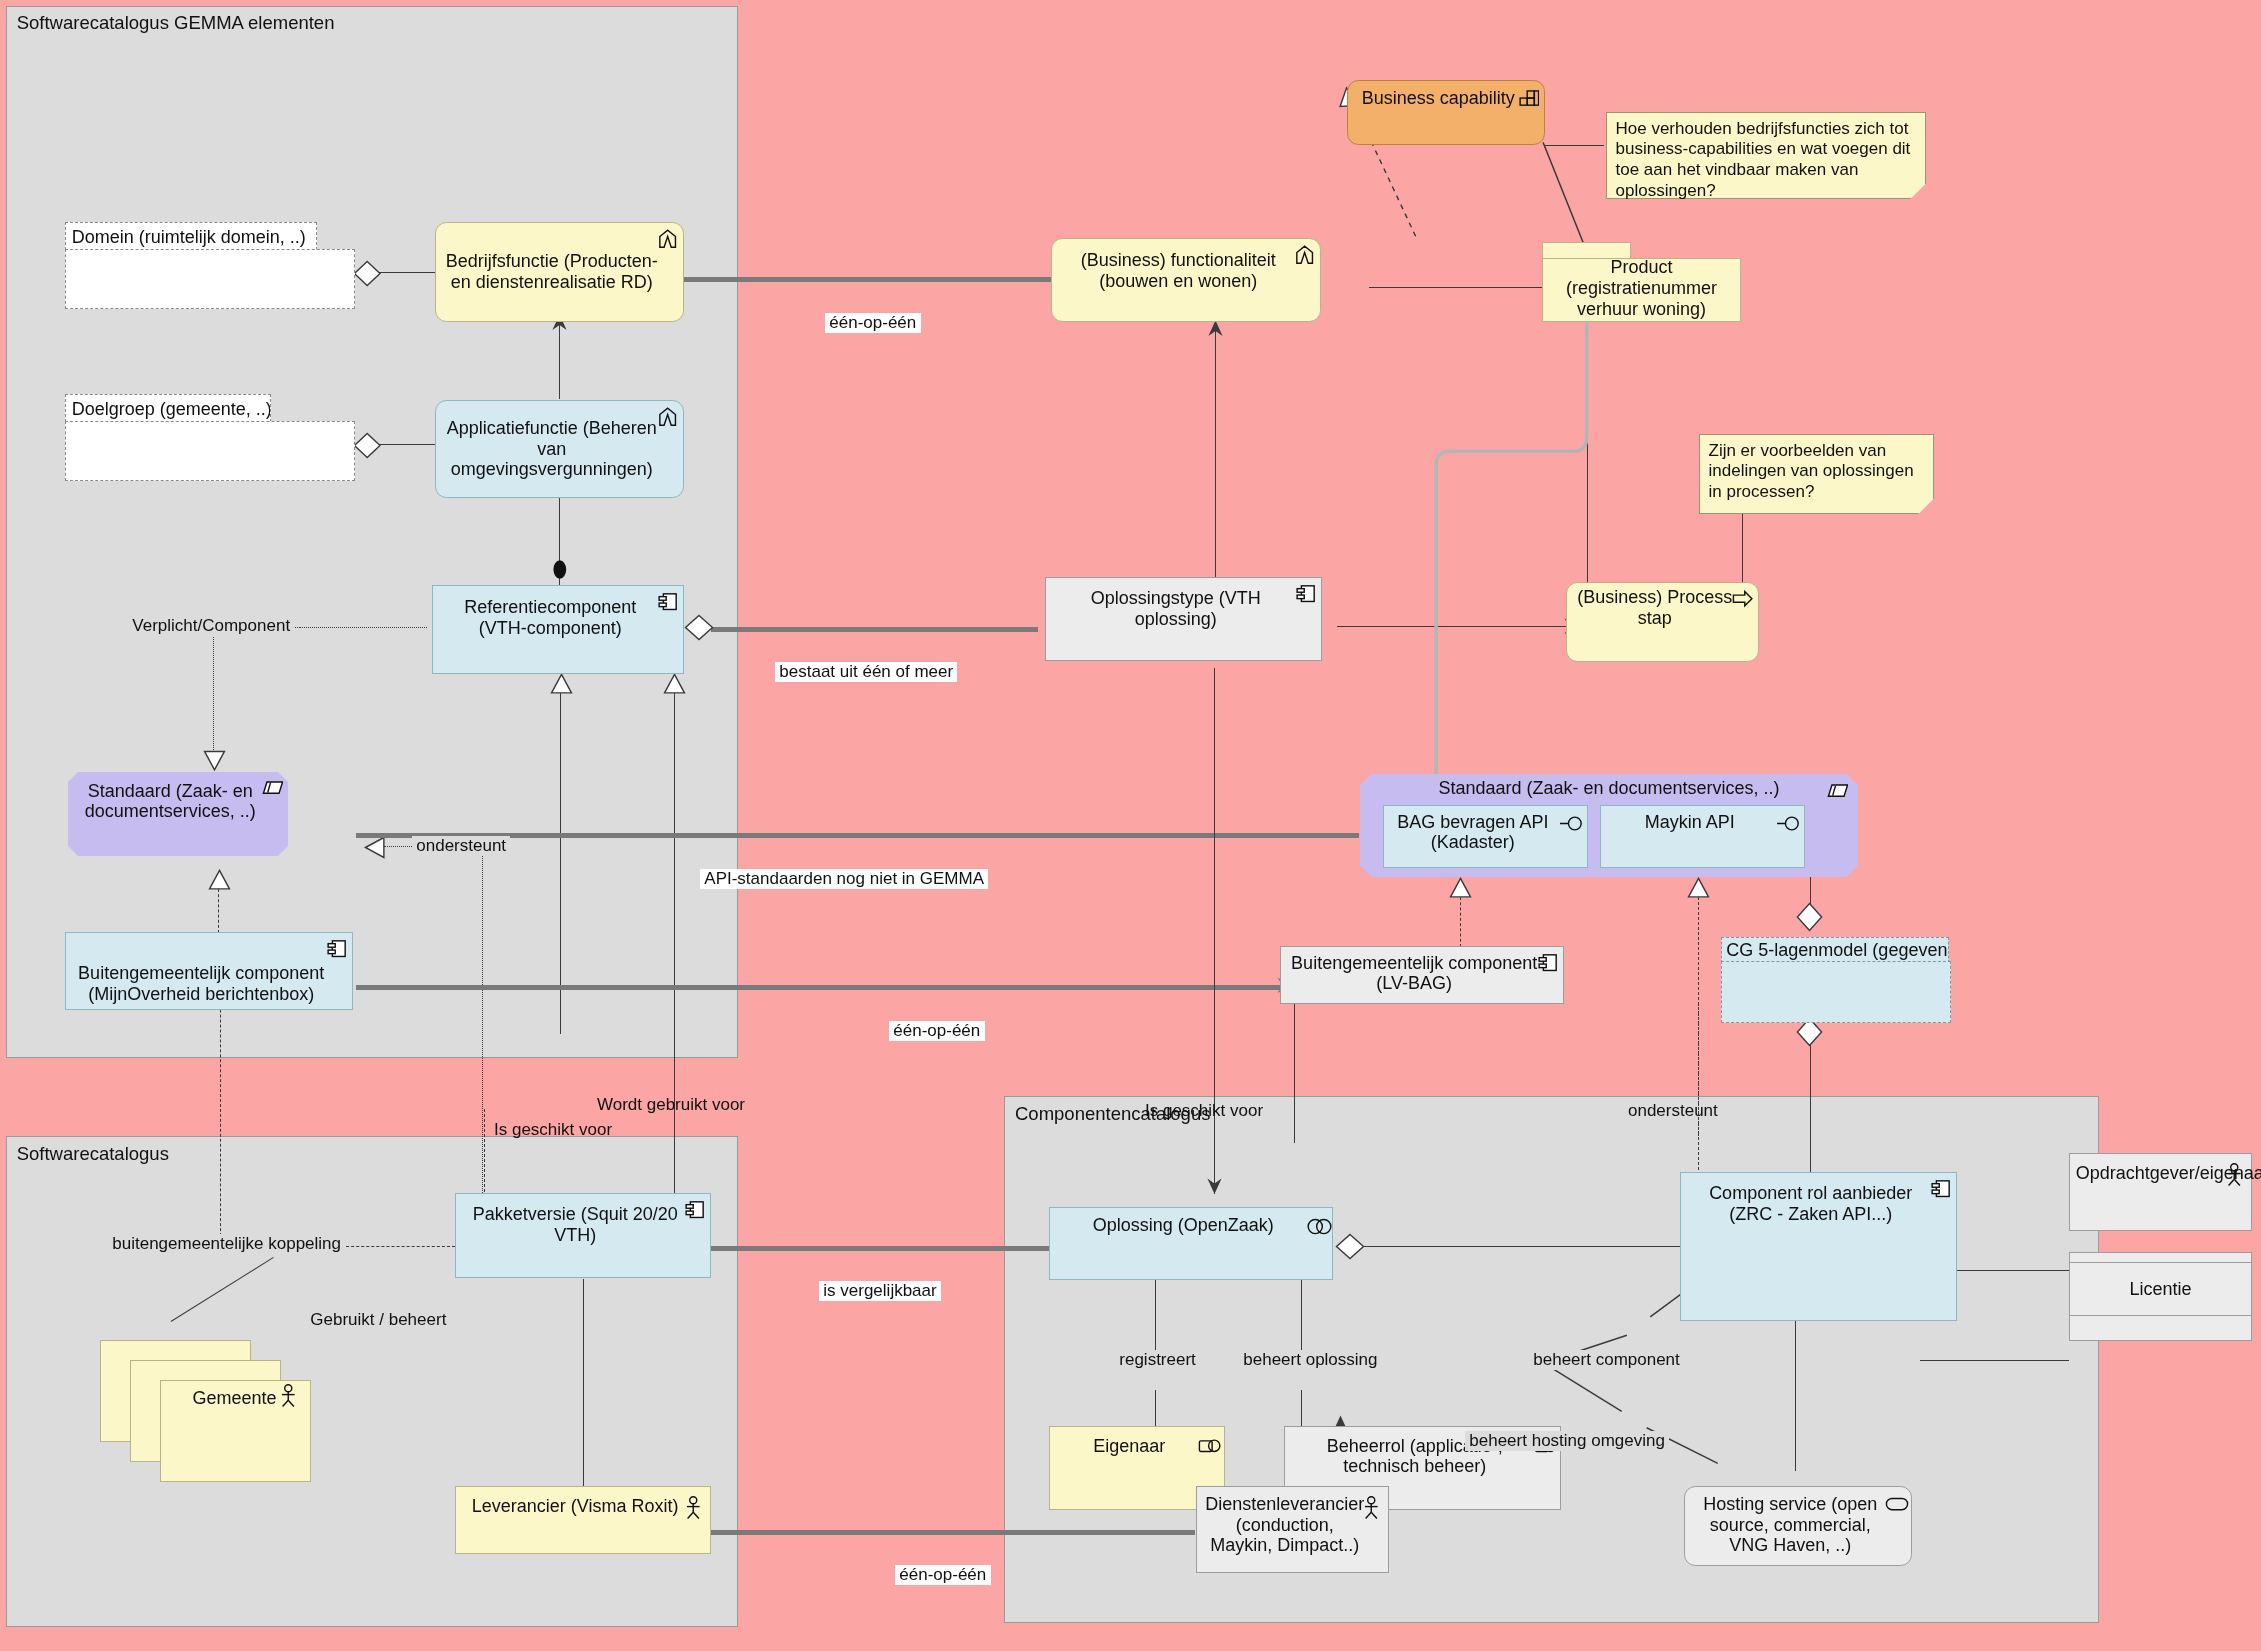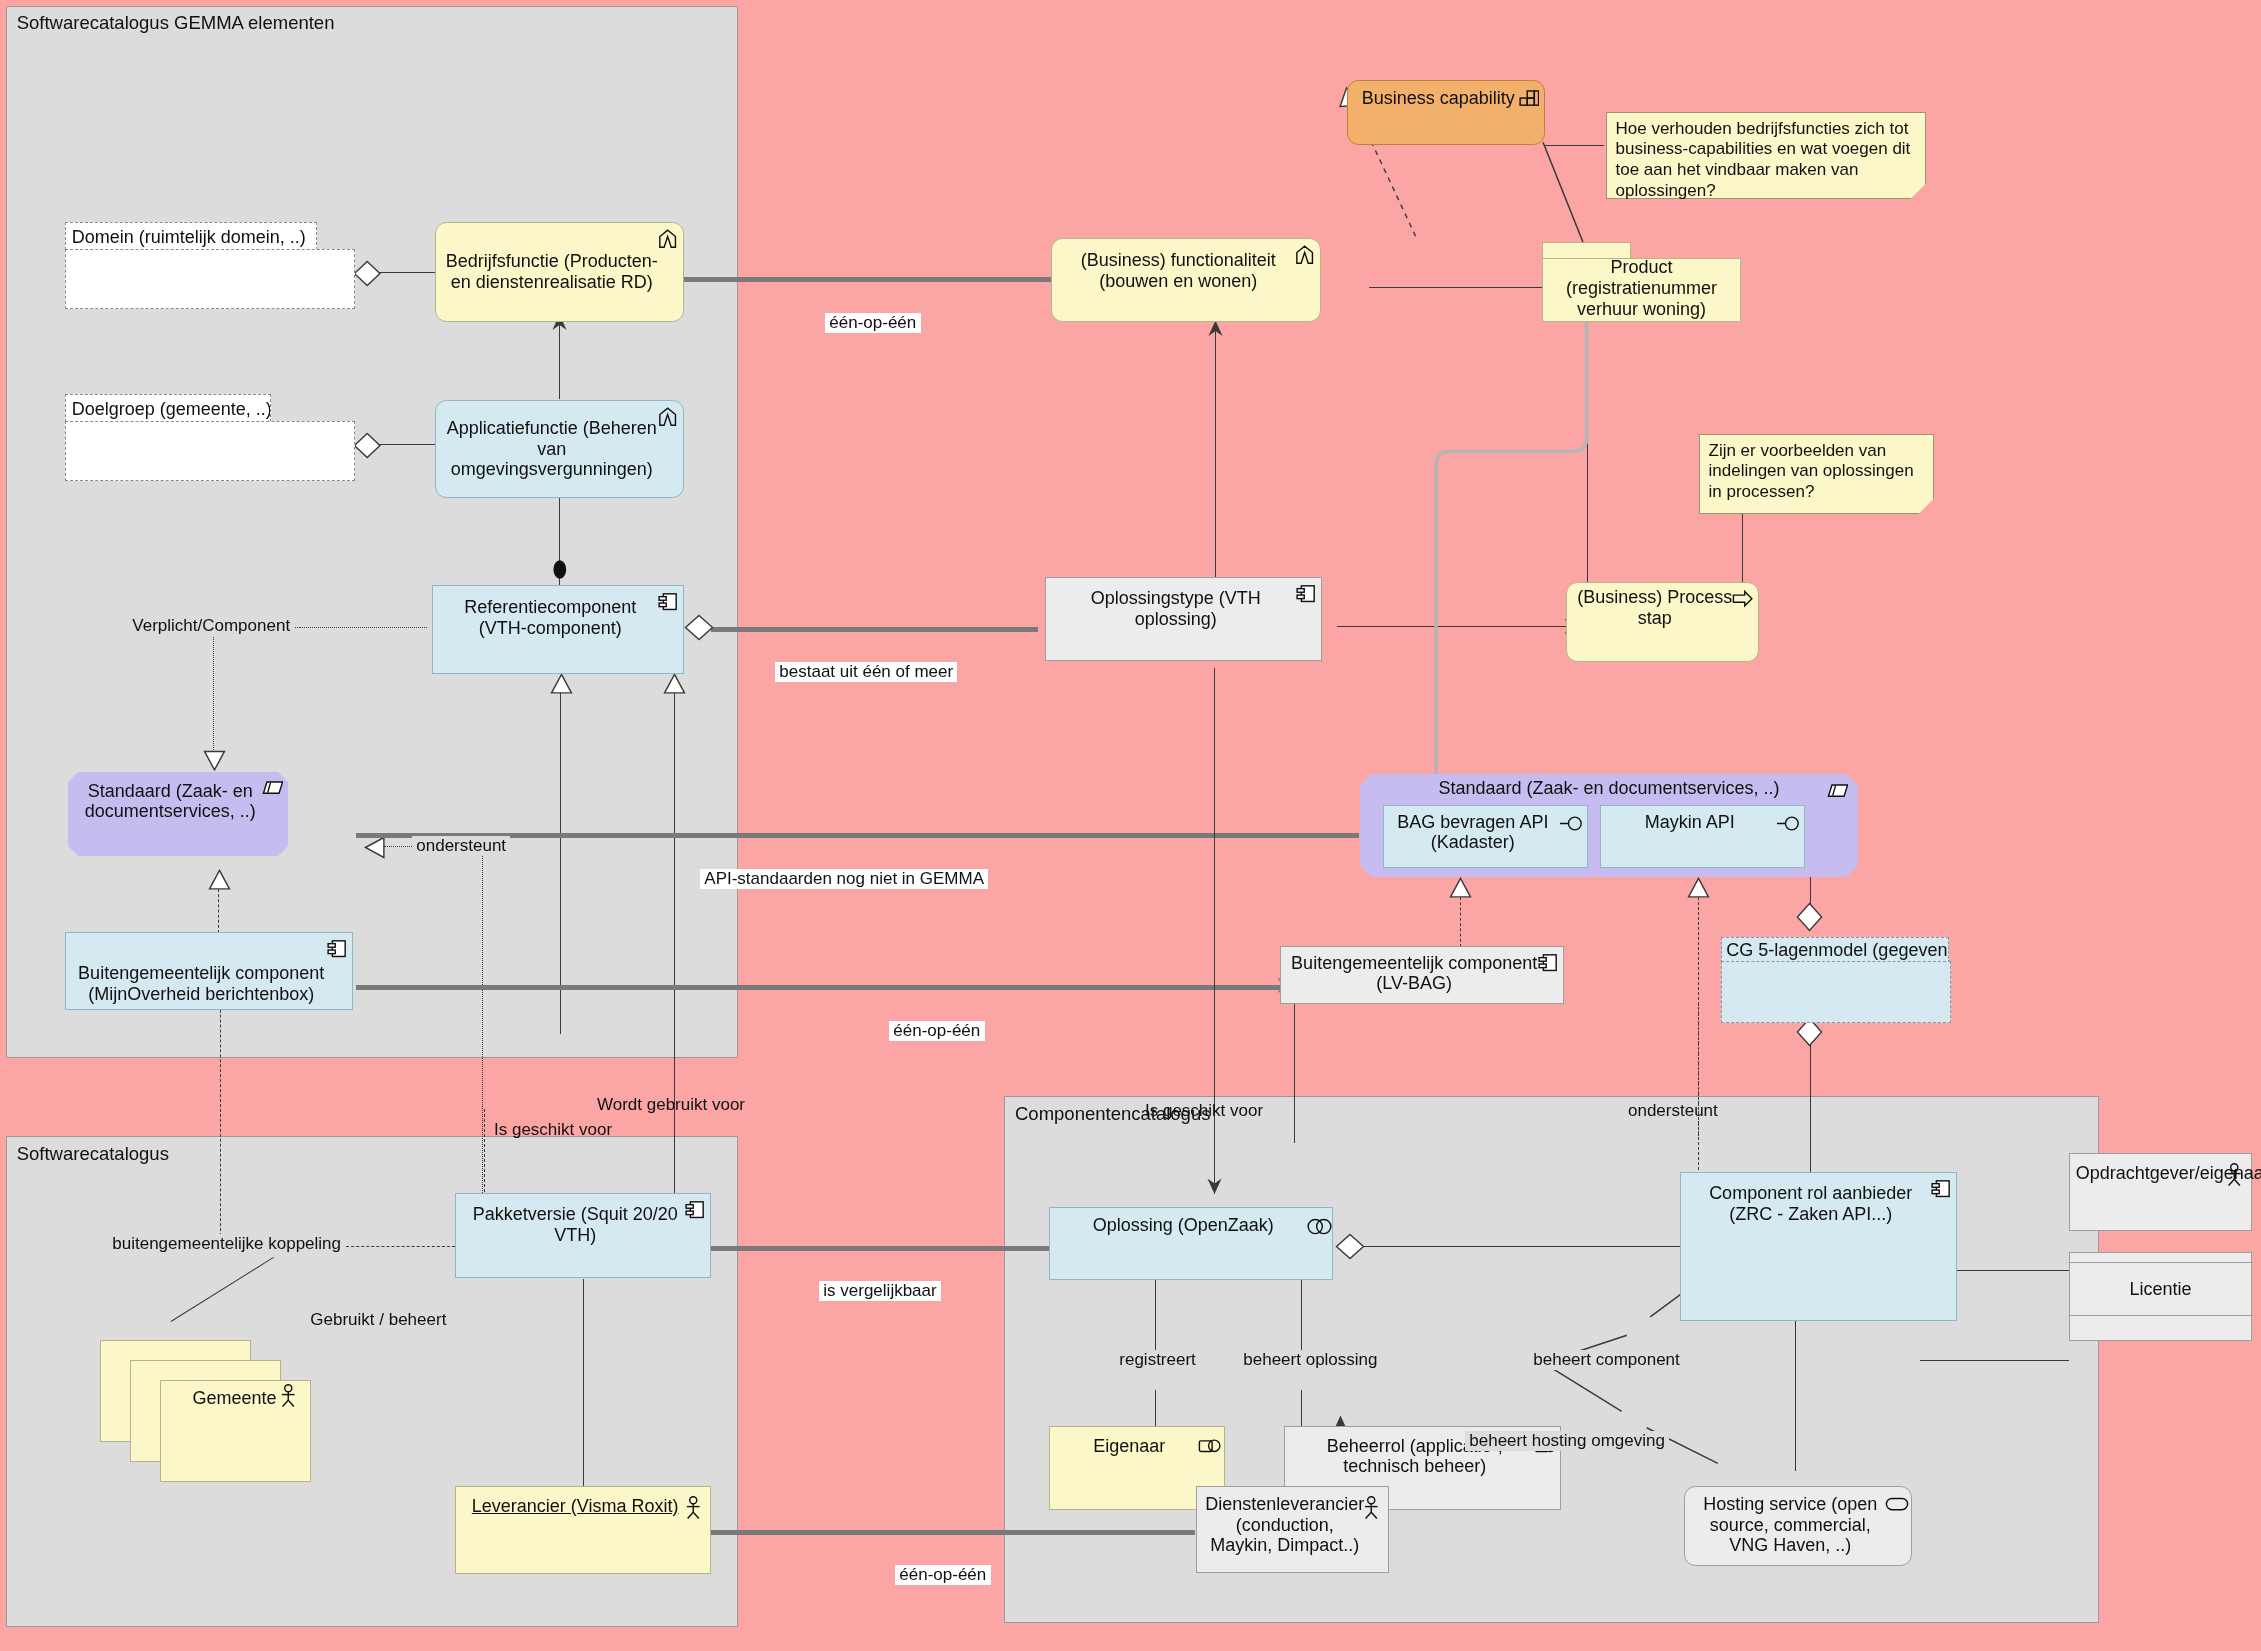--- a/index.html
+++ b/index.html
@@ -429,21 +429,21 @@
       <svg viewBox="0 0 26 34" width="18.5" height="24">
         <circle cx="13" cy="6" r="5" fill="none" stroke="#111" stroke-width="2"></circle>
         <line x1="13" y1="11" x2="13" y2="23" stroke="#111" stroke-width="2"></line>
         <line x1="4" y1="15" x2="22" y2="15" stroke="#111" stroke-width="2"></line>
         <line x1="13" y1="23" x2="5" y2="32" stroke="#111" stroke-width="2"></line>
         <line x1="13" y1="23" x2="21" y2="32" stroke="#111" stroke-width="2"></line>
       </svg>
     </span>
   </div>
 
-  <div class="node yellow" style="left:455px;top:1486px;width:256px;height:88px;align-items:flex-start;padding-top:8.5px;text-decoration:underline;">
+  <div class="node yellow" style="left:455px;top:1486px;width:256px;height:68px;align-items:flex-start;padding-top:8.5px;">
     <span class="txt">Leverancier (Visma Roxit)</span>
     <span class="ico" style="top:8.5px;">
       <svg viewBox="0 0 26 34" width="18.5" height="24">
         <circle cx="13" cy="6" r="5" fill="none" stroke="#111" stroke-width="2"></circle>
         <line x1="13" y1="11" x2="13" y2="23" stroke="#111" stroke-width="2"></line>
         <line x1="4" y1="15" x2="22" y2="15" stroke="#111" stroke-width="2"></line>
         <line x1="13" y1="23" x2="5" y2="32" stroke="#111" stroke-width="2"></line>
         <line x1="13" y1="23" x2="21" y2="32" stroke="#111" stroke-width="2"></line>
       </svg>
     </span>

